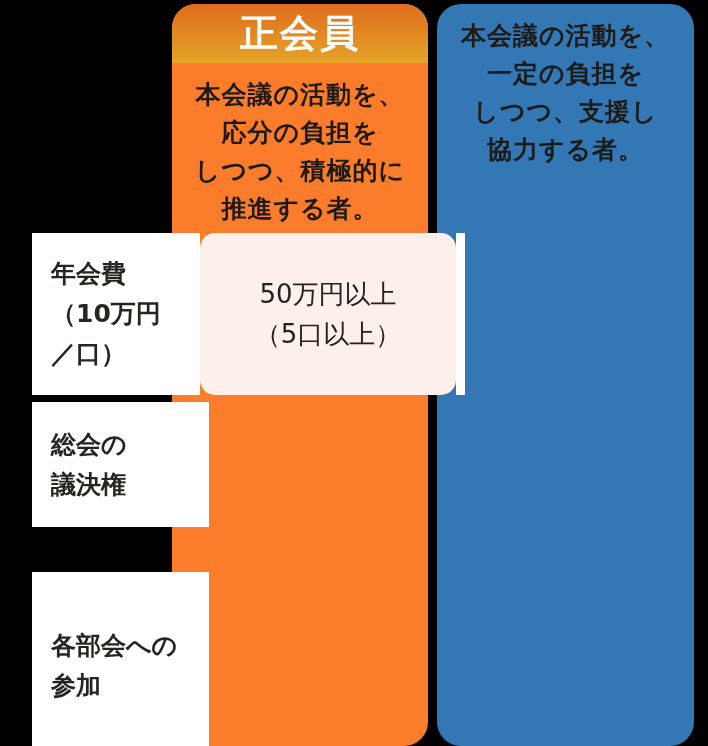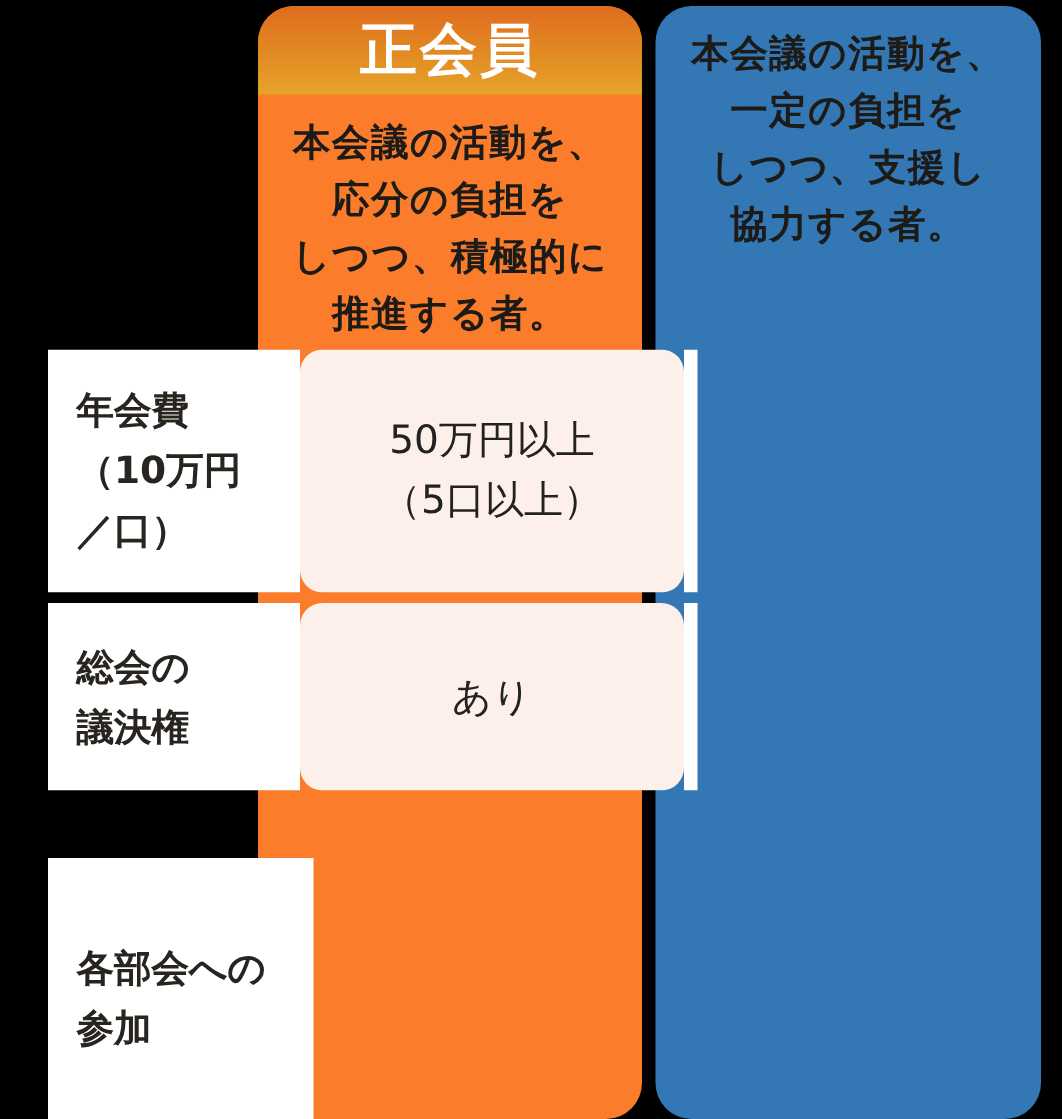--- a/index.html
+++ b/index.html
@@ -87,21 +87,20 @@
 （10万円
 ／口）</div>
     <div class="cell cell-a" style="--cell: #fdf0ea;">50万円以上
 （5口以上）</div>
     <div class="cell-gap"></div>
   </div>
 
   <div class="row row2">
     <div class="row-label">総会の
 議決権</div>
-    <div class="cell cell-a" style="--cell: #fdf0ea;">あり</div>
     <div class="cell-gap"></div>
   </div>
 
   <div class="row row3">
     <div class="row-label">各部会への
 参加</div>
     <div class="cell-gap"></div>
   </div>
 
 </div>

